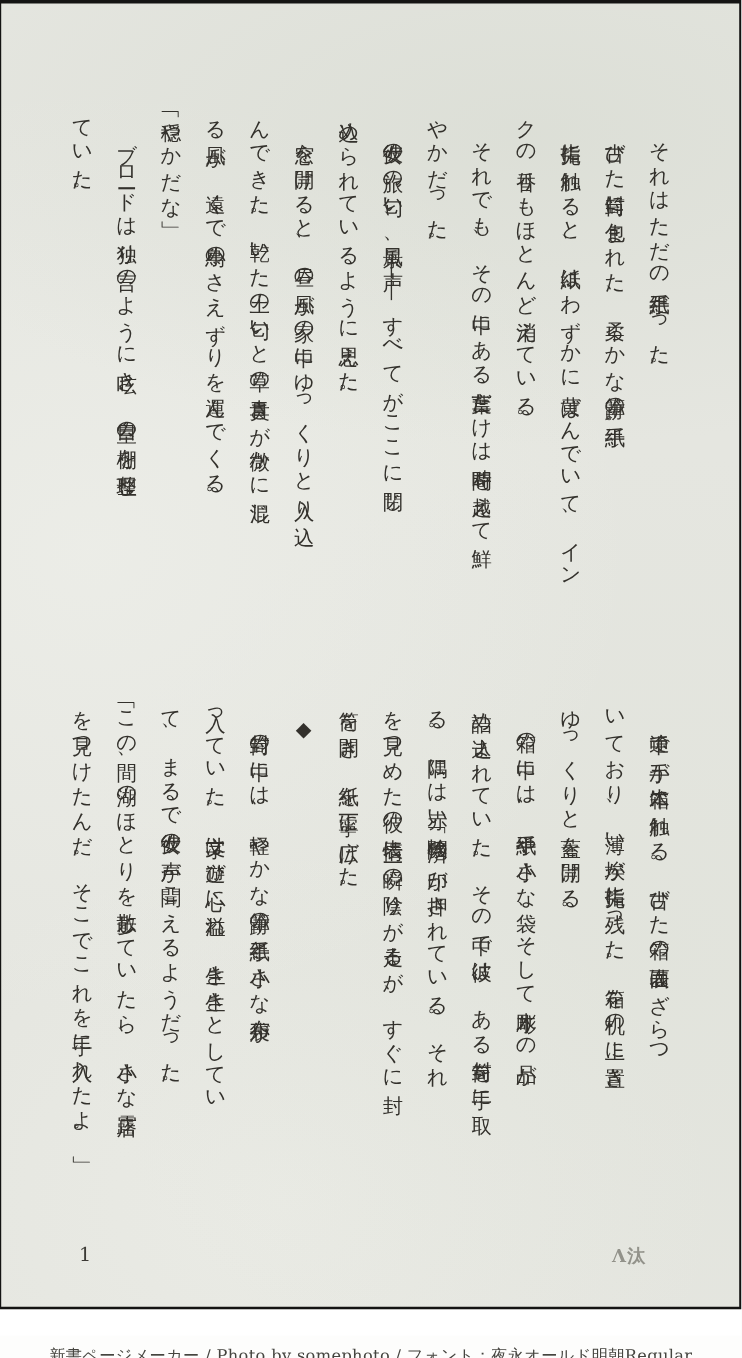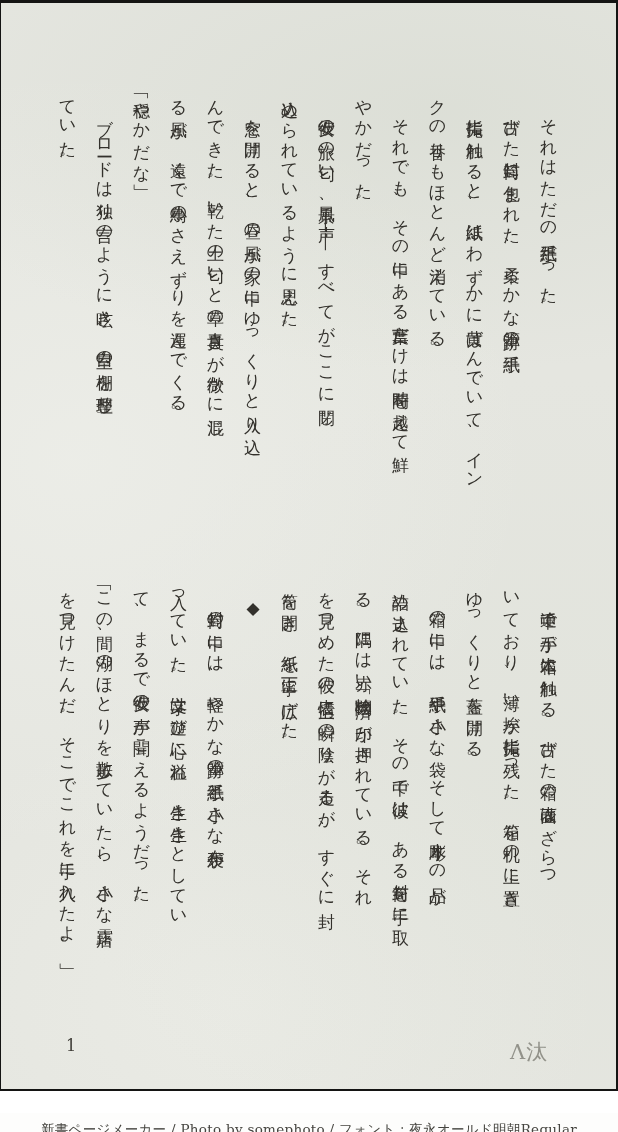--- a/index.html
+++ b/index.html
@@ -45,22 +45,23 @@
     white-space:nowrap;
     font-weight:normal;
   }
   #page-number{
     position:absolute;left:58px;top:1033px;
     width:24px;text-align:center;
     font-size:16px;color:#3c3a35;
   }
   #watermark{
     position:absolute;left:509px;top:1035px;
-    font-size:21px;color:#92928a;
+    font-size:15px;color:#92928a;
     letter-spacing:1px;
+    font-weight:bold;
   }
   #credit-bar{
     position:absolute;left:0;top:1091px;
     width:618px;height:41px;
     background:#fdfdfc;
     margin-top:22px;
   }
   #credit-text{
     position:absolute;left:0;right:0;top:8px;
     text-align:center;

